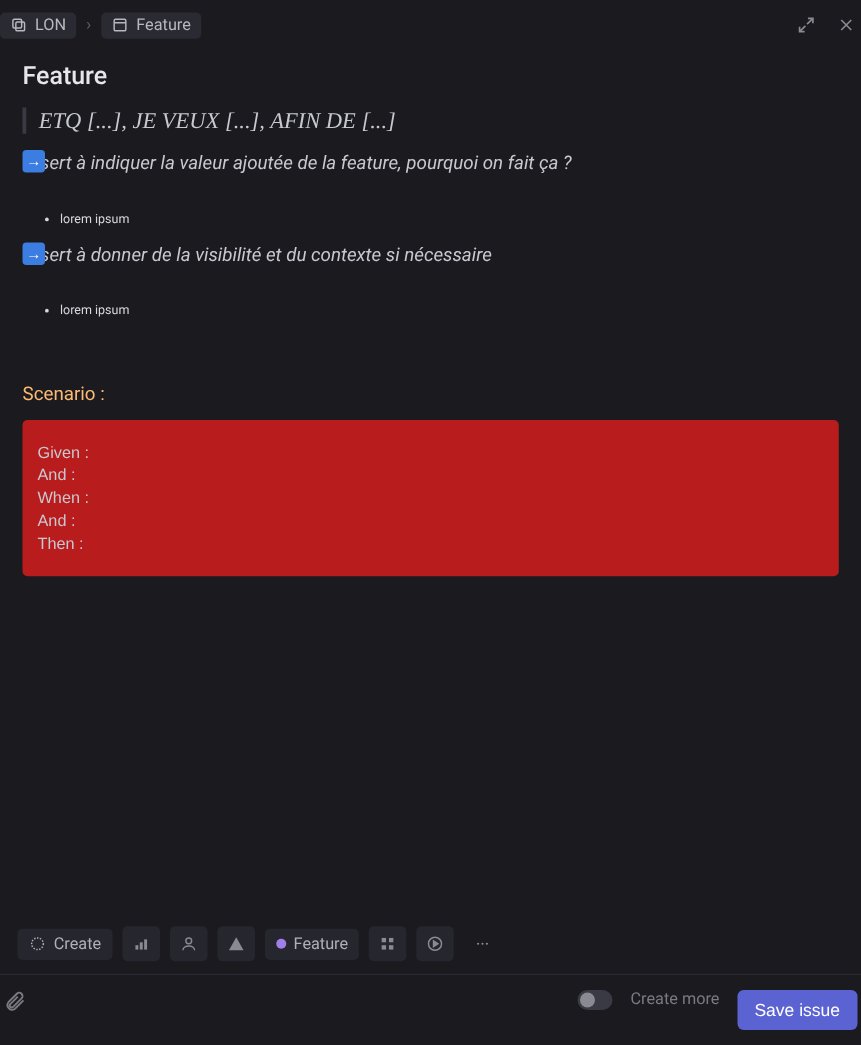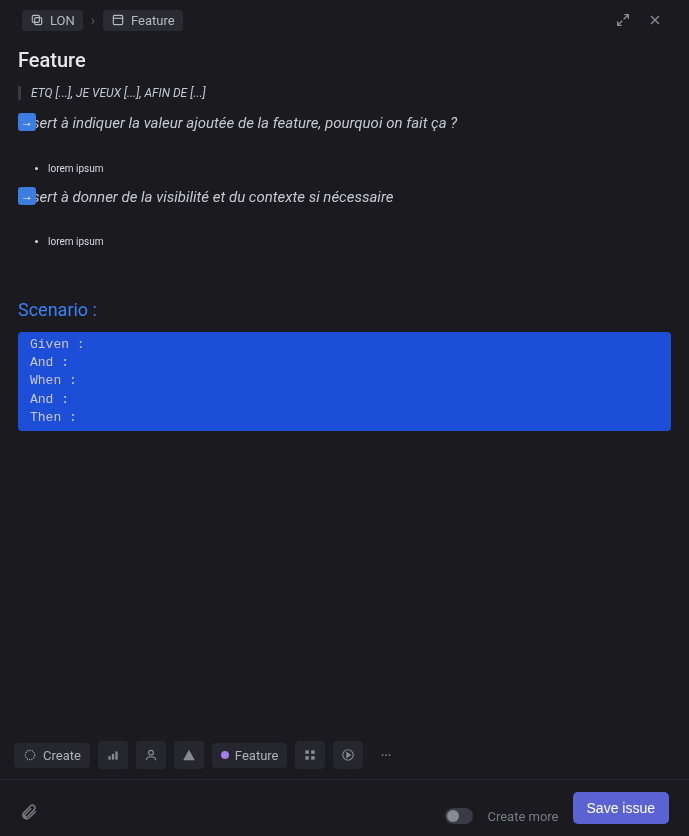--- a/index.html
+++ b/index.html
@@ -10,21 +10,21 @@
     font-size: 14px;
     width: 689px;
     height: 836px;
     overflow: hidden;
     display: flex;
     flex-direction: column;
   }
   .topbar {
     display: flex;
     align-items: center;
-    padding: 8px 22px;
+    padding: 8px 0;
     gap: 8px;
   }
   .crumb {
     display: inline-flex;
     align-items: center;
     gap: 6px;
     background: #2a2a32;
     border-radius: 4px;
     padding: 3px 8px;
     color: #b8b8c0;
@@ -52,21 +52,22 @@
     font-weight: 500;
     color: #e6e6eb;
     margin-bottom: 14px;
   }
   .quote {
     border-left: 3px solid #3a3a44;
     padding-left: 10px;
     font-style: italic;
     color: #c8c8d0;
     margin-bottom: 12px;
-    font-size: 12px;
+    font-size: 18px;
+    font-family: Liberation Serif, serif;
   }
   .italic-line {
     font-style: italic;
     color: #c8c8d0;
     margin-bottom: 28px;
     font-size: 15px;
     line-height: 1.5;
   }
   .emoji-arrow {
     display: inline-block;
@@ -94,29 +95,29 @@
   ul.plain {
     list-style: disc;
     padding-left: 30px;
     margin-bottom: 12px;
   }
   ul.plain li {
     color: #d8d8de;
     font-size: 10px;
   }
   .scenario-label {
-    font-size: 18px;
-    color: #3b82f6;
+    font-size: 15px;
+    color: #fdba74;
     margin-bottom: 12px;
   }
   .codeblock {
-    background: #1d4ed8;
-    border-radius: 4px;
-    padding: 4px 12px;
-    font-family: Liberation Mono, monospace;
+    background: #b91c1c;
+    border-radius: 4px;
+    padding: 17px 12px;
+    font-family: Liberation Sans, sans-serif;
     font-size: 13px;
     color: #c8c8d0;
     white-space: pre;
     margin-bottom: 18px;
     line-height: 1.4;
   }
   .wavy {
     text-decoration: underline wavy #e05555;
     text-underline-offset: 3px;
   }
@@ -146,22 +147,22 @@
     display: flex; align-items:center; justify-content:center;
     color: #8a8a92;
     cursor: pointer;
   }
   .status-dot {
     width: 8px; height: 8px; border-radius: 50%;
     background: #a080e8;
   }
   .footer {
     display: flex;
-    align-items: flex-end;
-    padding: 12px 20px;
+    align-items: flex-start;
+    padding: 12px 3px;
     gap: 14px;
     border-top: 1px solid #2a2a32;
   }
   .footer-spacer { flex: 1; }
   .toggle {
     width: 28px; height: 16px;
     background: #3a3a44;
     border-radius: 10px;
     position: relative;
     cursor: pointer;

